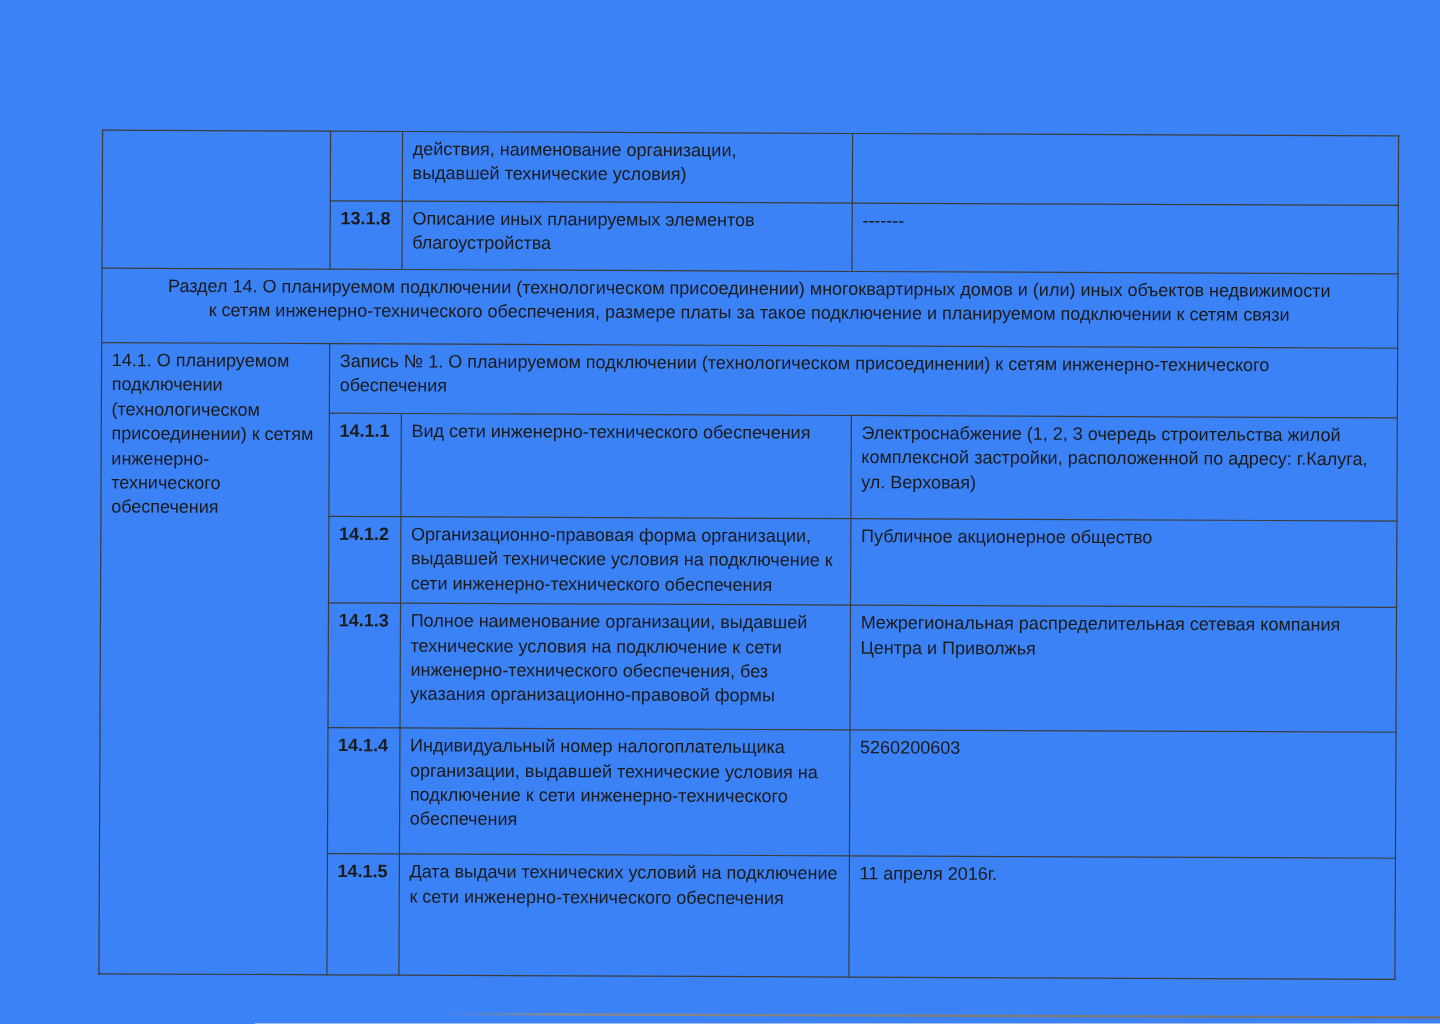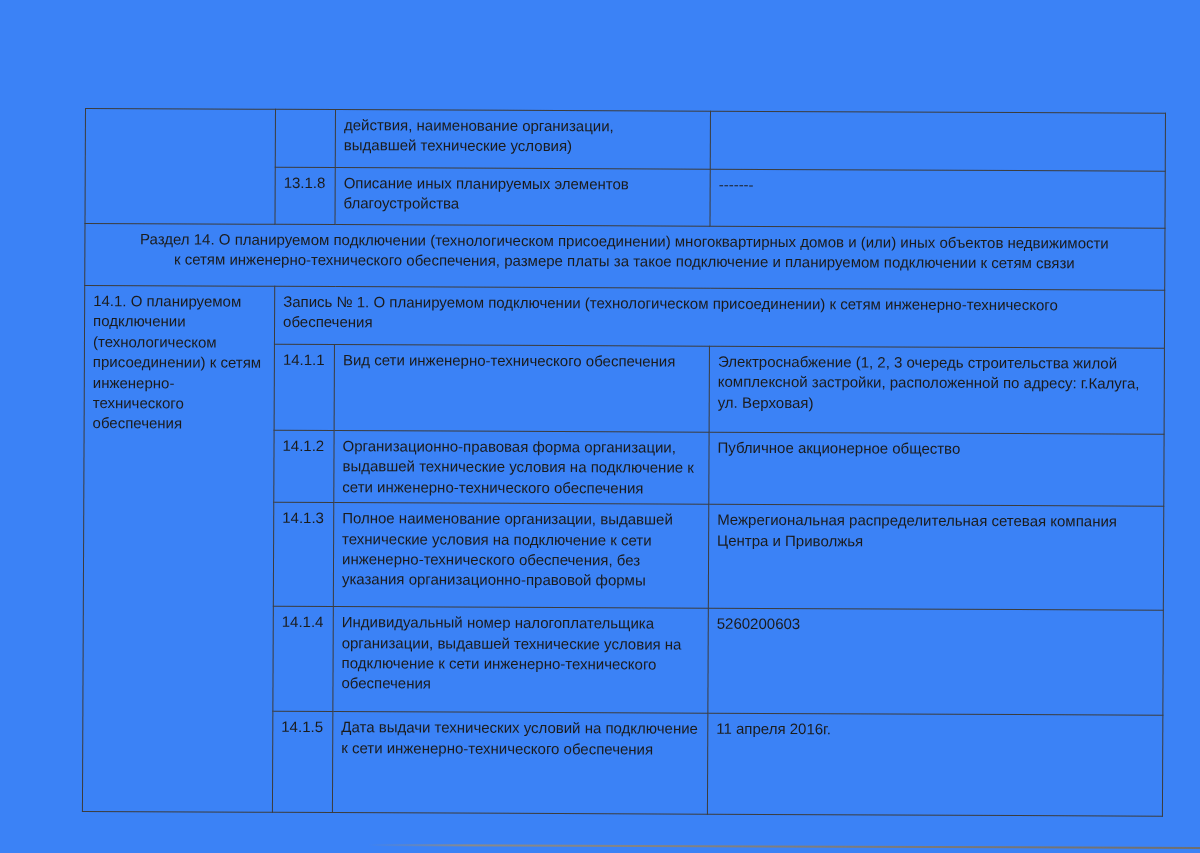--- a/index.html
+++ b/index.html
@@ -33,21 +33,21 @@
   }
   table.doc td {
     border: 1px solid #3c3c3c;
     vertical-align: top;
     padding: 5px 9px 5px 8px;
     white-space: pre-line;
     word-wrap: break-word;
     overflow: hidden;
   }
   td.cut-top { border-top: none; }
-  td.num { padding: 5px 2px 5px 6px; }
+  td.num { padding: 5px 2px 5px 6px; font-weight: bold; }
   td.section-hdr {
     text-align: center;
     padding: 9px 12px 6px 12px;
   }
   td.left-label {
     padding: 7px 8px 5px 7px;
   }
   td.record-hdr {
     padding: 6px 8px 4px 8px;
   }

